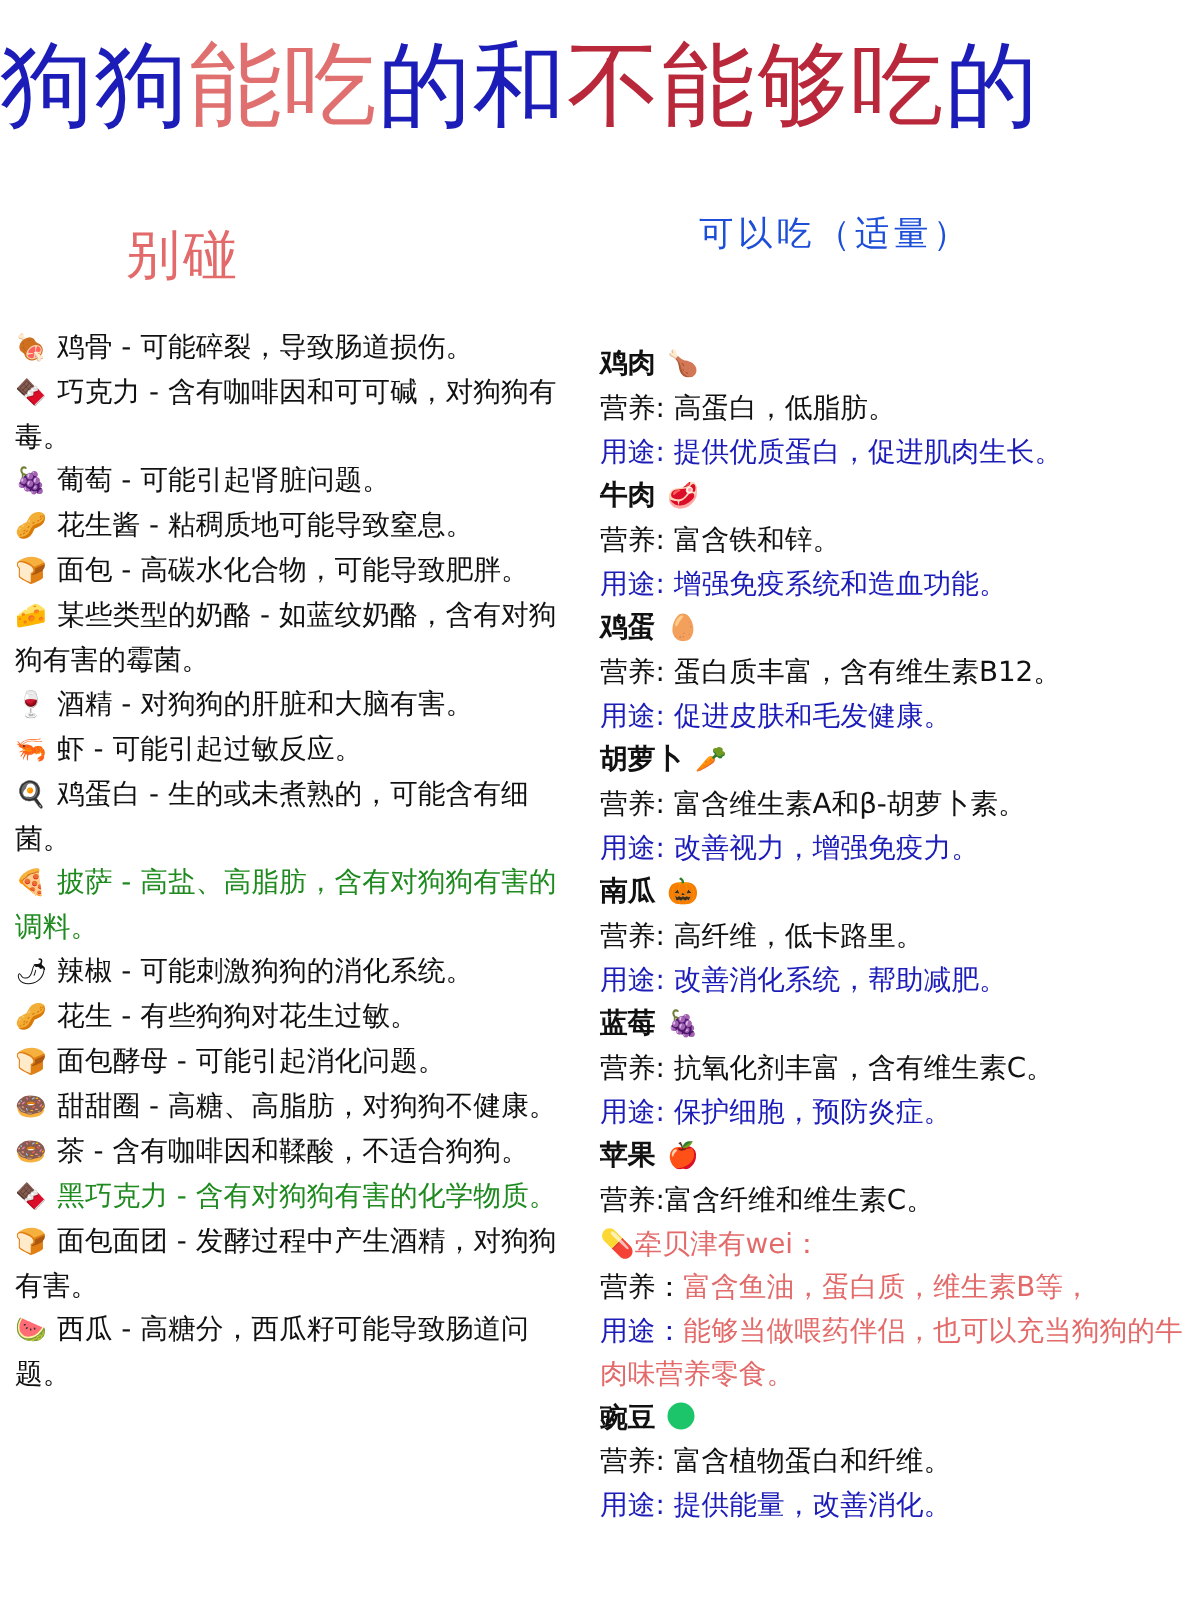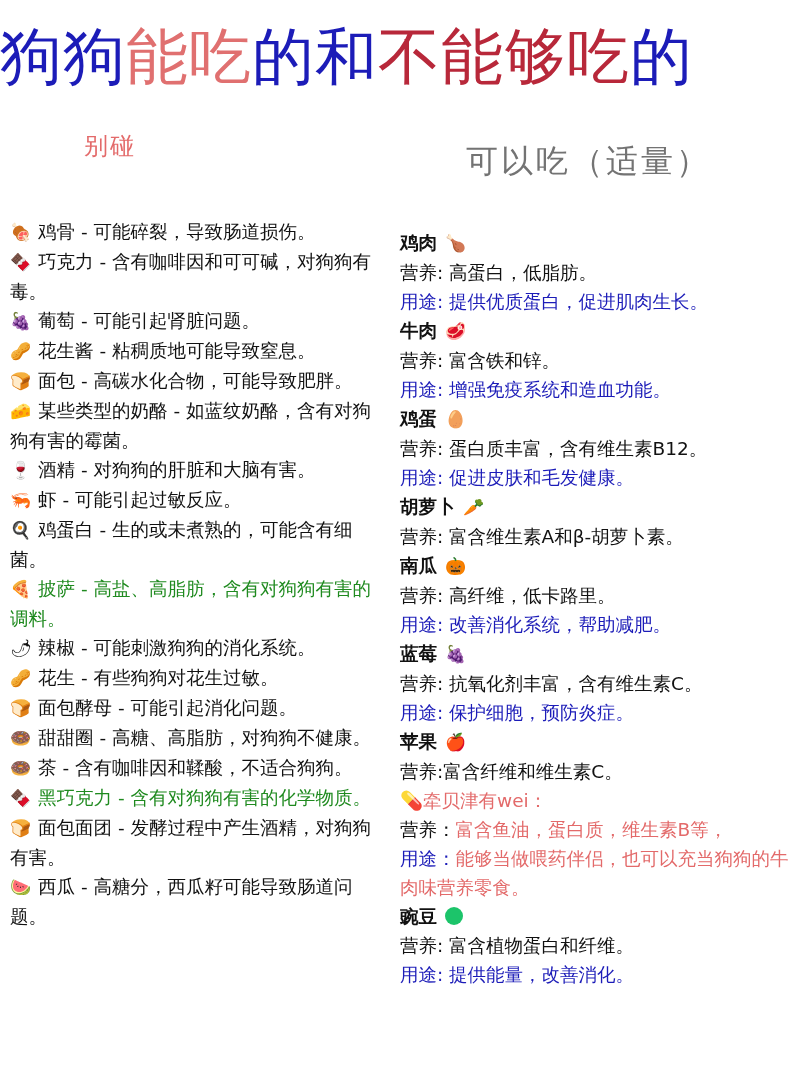--- a/index.html
+++ b/index.html
@@ -2,22 +2,22 @@
 <html><head>
 <meta charset="utf-8">
 <style>
   html,body{margin:0;padding:0;background:#ffffff;}
   body{width:800px;height:1071px;position:relative;overflow:hidden;font-family:"DejaVu Sans","Liberation Sans",sans-serif;color:#111;}
   .title{position:absolute;top:22px;left:0;width:692px;text-align:center;font-size:62px;font-weight:300;letter-spacing:1px;line-height:70px;white-space:nowrap;}
   .title span{font-weight:normal;}
   .t-blue{color:#1c1cb8;}
   .t-pink{color:#e07070;}
   .t-red{color:#b8283a;}
-  .sub-left{position:absolute;top:130px;left:84px;font-size:24px;color:#e36a6a;letter-spacing:2px;}
-  .sub-right{position:absolute;top:140px;left:466px;font-size:32px;color:#737373;letter-spacing:3px;}
+  .sub-left{position:absolute;top:146px;left:84px;font-size:36px;color:#e36a6a;letter-spacing:2px;}
+  .sub-right{position:absolute;top:140px;left:466px;font-size:23px;color:#1d4ed8;letter-spacing:3px;}
   .col-left{position:absolute;top:217px;left:10px;width:372px;font-size:18.5px;line-height:29px;}
   .col-right{position:absolute;top:228px;left:400px;width:395px;font-size:18.5px;line-height:29px;}
   .row{margin:0;}
   .emoji{display:inline-block;width:22px;text-align:center;margin-right:6px;font-size:17px;}
   .green{color:#1f8a1f;}
   .name{font-weight:bold;color:#111;}
   .nut{color:#111;}
   .use{color:#1c1cb8;}
   .special-name{color:#e36a6a;font-weight:normal;}
   .special-val{color:#e36a6a;}
@@ -62,20 +62,21 @@
       <div class="row nut">营养: 高蛋白，低脂肪。</div>
       <div class="row use">用途: 提供优质蛋白，促进肌肉生长。</div>
       <div class="row"><span class="name">牛肉</span><span class="ico">🥩</span></div>
       <div class="row nut">营养: 富含铁和锌。</div>
       <div class="row use">用途: 增强免疫系统和造血功能。</div>
       <div class="row"><span class="name">鸡蛋</span><span class="ico">🥚</span></div>
       <div class="row nut">营养: 蛋白质丰富，含有维生素B12。</div>
       <div class="row use">用途: 促进皮肤和毛发健康。</div>
       <div class="row"><span class="name">胡萝卜</span><span class="ico">🥕</span></div>
       <div class="row nut">营养: 富含维生素A和β-胡萝卜素。</div>
+      <div class="row use">用途: 改善视力，增强免疫力。</div>
       <div class="row"><span class="name">南瓜</span><span class="ico">🎃</span></div>
       <div class="row nut">营养: 高纤维，低卡路里。</div>
       <div class="row use">用途: 改善消化系统，帮助减肥。</div>
       <div class="row"><span class="name">蓝莓</span><span class="ico">🍇</span></div>
       <div class="row nut">营养: 抗氧化剂丰富，含有维生素C。</div>
       <div class="row use">用途: 保护细胞，预防炎症。</div>
       <div class="row"><span class="name">苹果</span><span class="ico">🍎</span></div>
       <div class="row nut">营养:富含纤维和维生素C。</div>
     </div>
 

